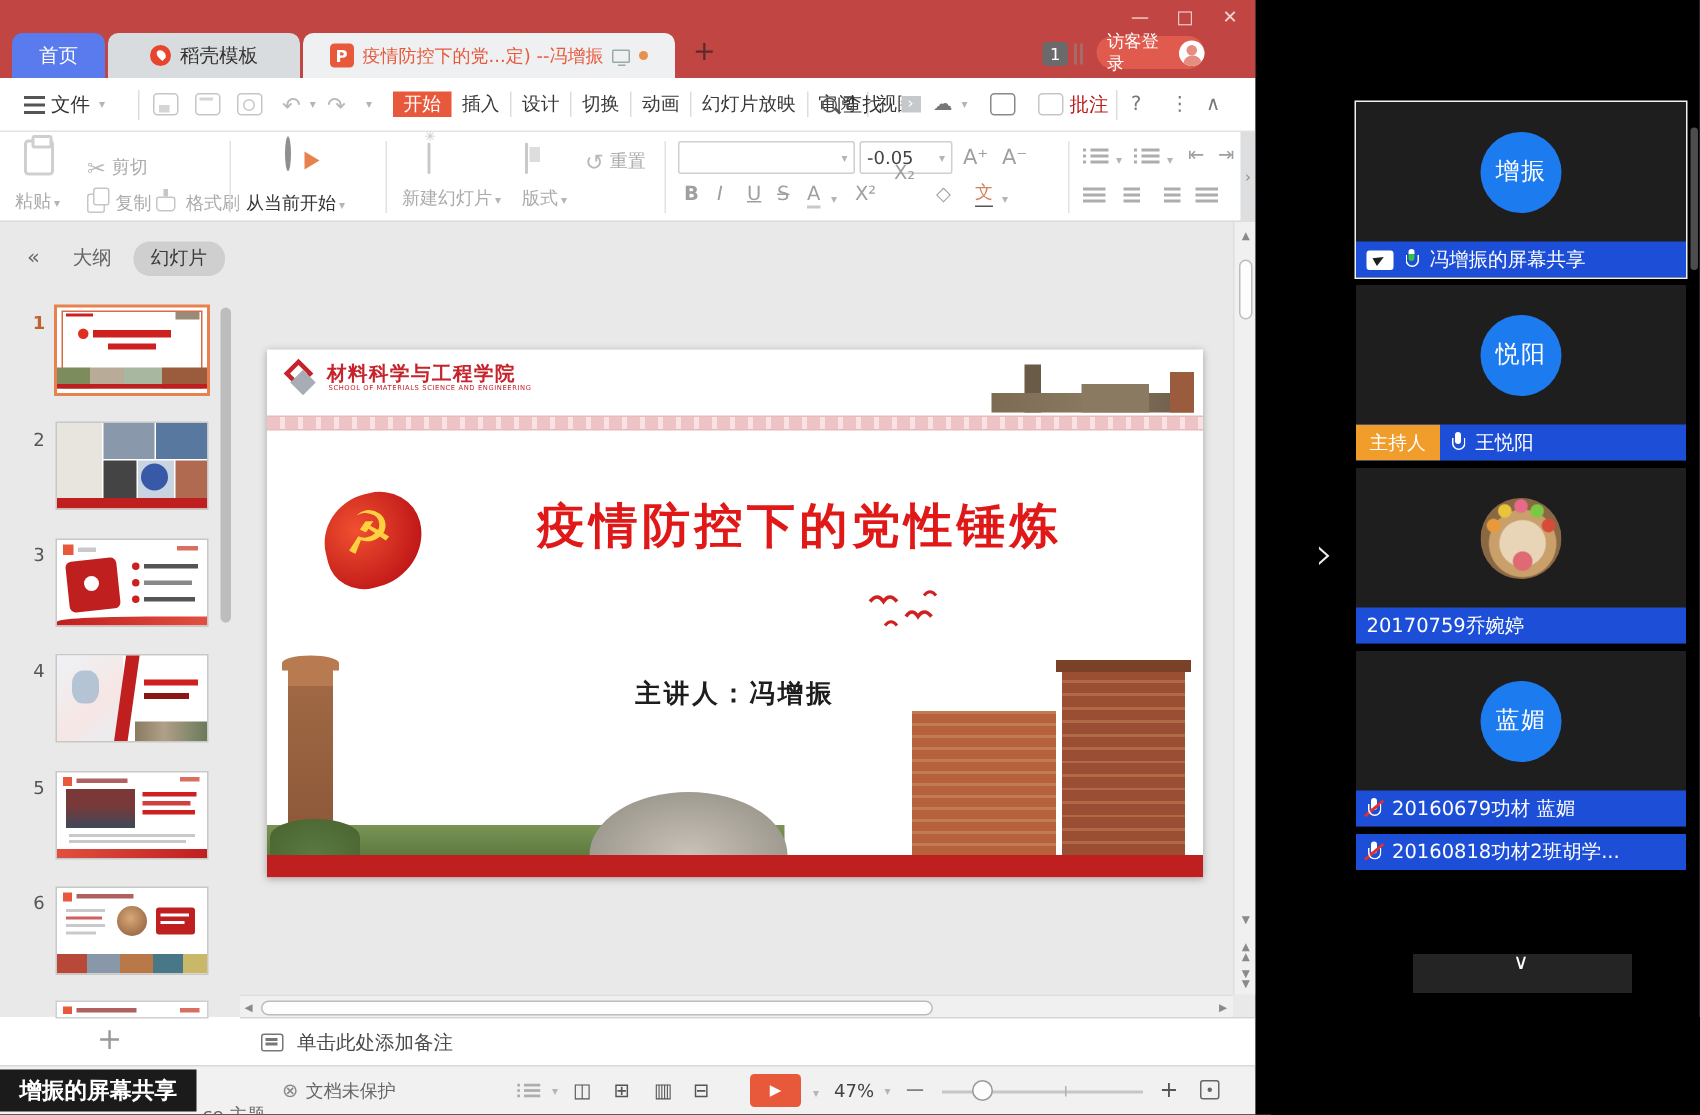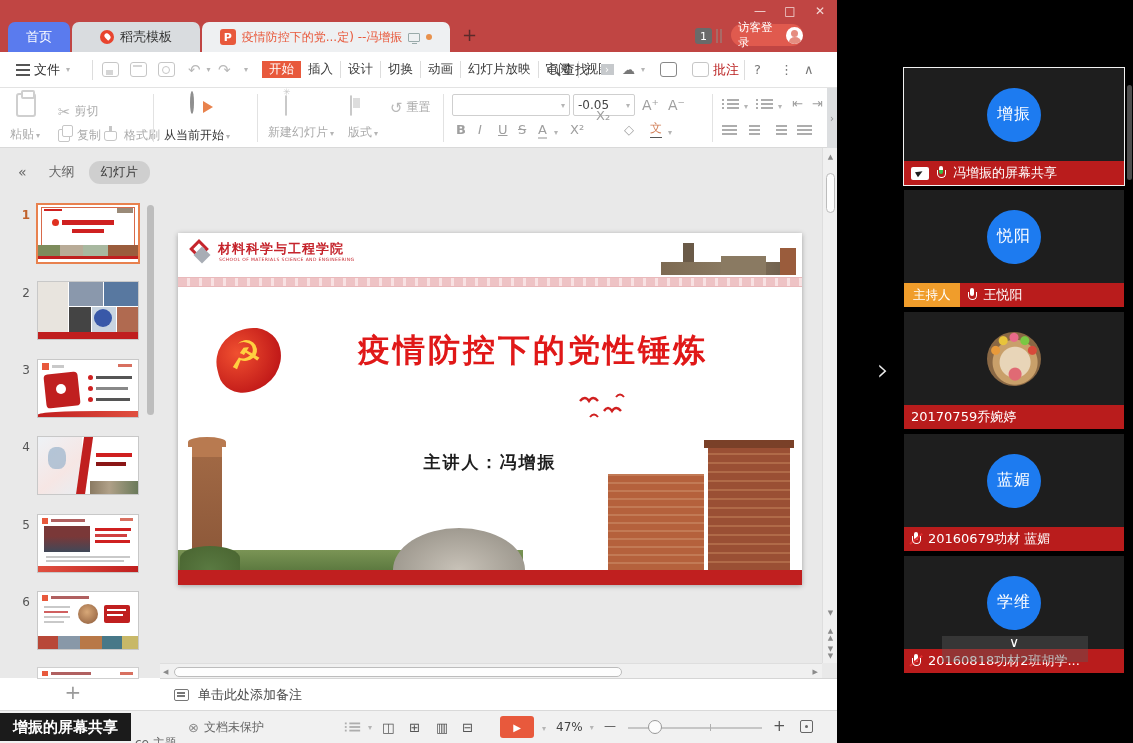--- a/index.html
+++ b/index.html
@@ -130,21 +130,21 @@
   .vid{position:relative;height:93px;}
   .av{position:absolute;left:50%;top:50%;transform:translate(-50%,-50%);width:54px;height:54px;border-radius:50%;background:#1d7bf0;color:#fff;display:flex;align-items:center;justify-content:center;font-size:16px;letter-spacing:1px;}
   .av.photo{background:
     radial-gradient(circle at 30% 16%, #e8c43a 0 4px, transparent 5px),
     radial-gradient(circle at 50% 10%, #e86a8a 0 4px, transparent 5px),
     radial-gradient(circle at 70% 16%, #7ac843 0 4px, transparent 5px),
     radial-gradient(circle at 16% 34%, #e89a3a 0 4px, transparent 5px),
     radial-gradient(circle at 84% 34%, #d84a3a 0 4px, transparent 5px),
     radial-gradient(circle at 52% 78%, #e06a74 0 6px, transparent 7px),
     radial-gradient(circle at 52% 56%, #e8d5b8 0 15px, #c9a06a 16px 22px, #8a6844 23px);}
-  .nbar{height:24px;background:#b91c1c;display:flex;align-items:center;gap:7px;padding:0 7px;color:#fff;font-size:13px;white-space:nowrap;overflow:hidden;}
+  .nbar{height:24px;background:#1d4ed8;display:flex;align-items:center;gap:7px;padding:0 7px;color:#fff;font-size:13px;white-space:nowrap;overflow:hidden;}
   .hostbadge{align-self:stretch;display:flex;align-items:center;background:#f09d2b;color:#fff;font-size:12.5px;padding:0 9px;margin-left:-7px;}
   .shareic{width:18px;height:13px;background:#fff;border-radius:2px;position:relative;flex:0 0 auto;}
   .shareic::after{content:"";position:absolute;left:5px;top:3px;border-left:7px solid #1e1e1e;border-top:3.5px solid transparent;border-bottom:3.5px solid transparent;transform:rotate(-30deg);}
   .mic{position:relative;width:10px;height:14px;flex:0 0 auto;}
   .mic::before{content:"";position:absolute;left:3px;top:0;width:4px;height:8px;background:#fff;border-radius:2px;}
   .mic.on::before{background:linear-gradient(#fff 45%,#34c245 45%);}
   .mic::after{content:"";position:absolute;left:1px;top:4px;width:7px;height:7px;border:1.2px solid #fff;border-top:none;border-radius:0 0 7px 7px;}
   .mic .slash{position:absolute;left:-3px;top:6px;width:16px;height:1.6px;background:#e03030;transform:rotate(-40deg);}
   .morebox{position:absolute;left:38px;top:80px;width:146px;height:26px;background:rgba(90,90,90,.4);z-index:3;}
   .morechev{position:absolute;left:50%;top:78px;transform:translateX(-50%);color:#fff;font-size:14px;z-index:4;}
@@ -560,23 +560,20 @@
       </div>
       <div class="nbar">
         <span class="mic">
             <i class="slash"></i>
           </span>
         <span>20160679功材 蓝媚</span>
       </div>
     </div>
 
     <div class="tile" style="top:556px;">
-      <div class="vid">
-        <div class="av">学维</div>
-      </div>
       <div class="nbar">
         <span class="mic">
             <i class="slash"></i>
           </span>
         <span>20160818功材2班胡学...</span>
       </div>
       <div class="morebox"></div>
       <span class="morechev">∨</span>
     </div>
 

